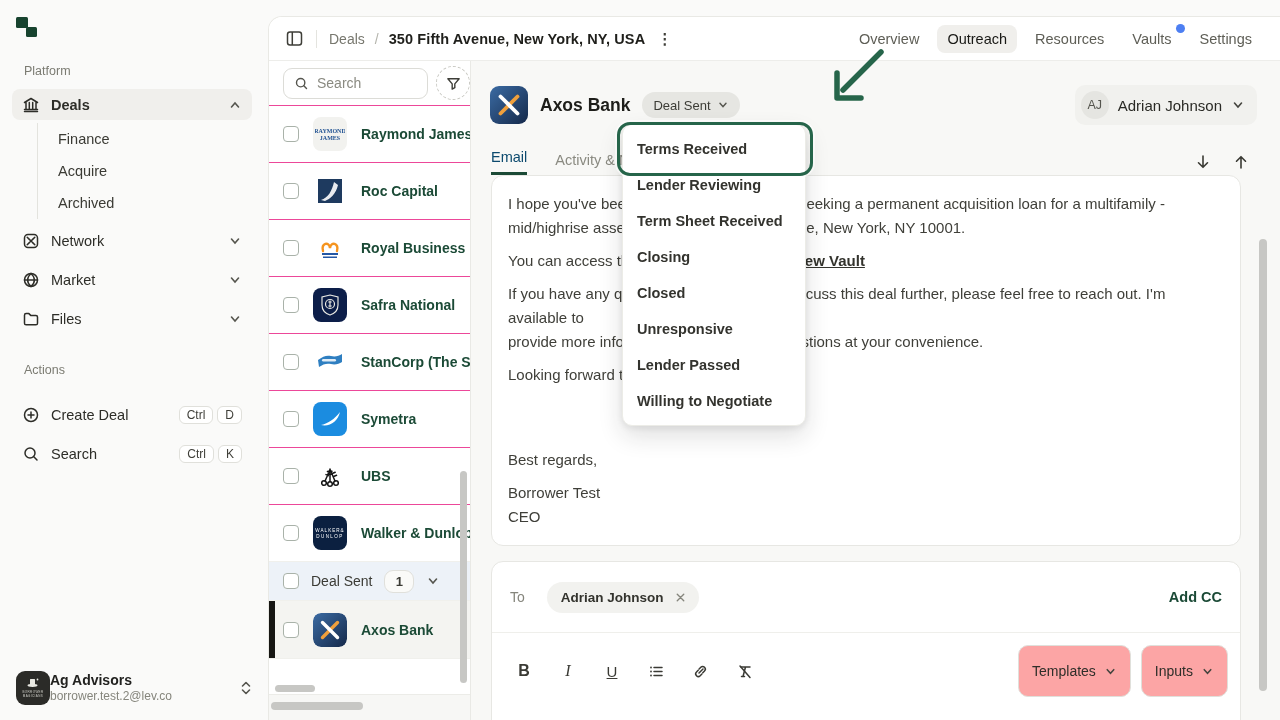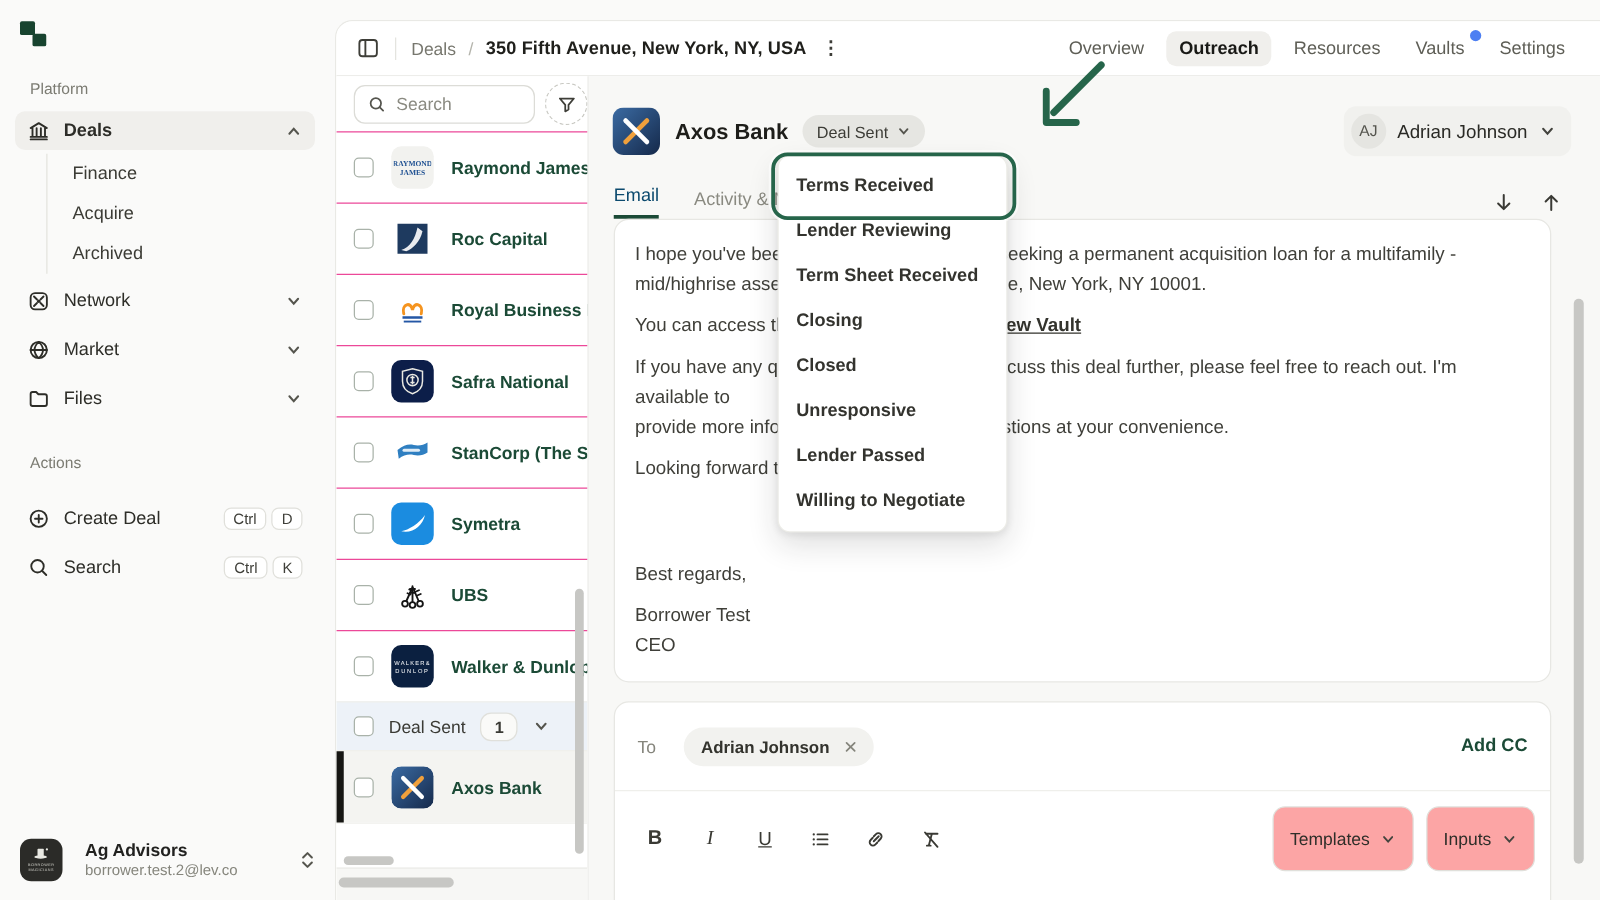--- a/index.html
+++ b/index.html
@@ -20,42 +20,42 @@
               border-radius:8px; color:#2d2d28; font-size:14.5px; margin:3px 0; }
   .nav-item.active { background:#f0efec; font-weight:bold; }
   .nav-item .chev { margin-left:auto; color:#55554e; }
   .nav-children { margin:2px 0 4px 25px; border-left:1px solid #e3e3de; }
   .nav-sub { height:32px; display:flex; align-items:center; padding-left:20px; font-size:14.5px; color:#3b3b35; }
   .kbd { border:1px solid #e0e0db; background:#fff; border-radius:6px; padding:1px 7px;
          font-size:12px; color:#3f3f39; }
   .kbd + .kbd { margin-left:4px; }
   .kbd-wrap { margin-left:auto; display:flex; }
   .sb-user { position:absolute; left:10px; right:10px; bottom:6px; height:52px;
-             display:flex; align-items:center; gap:18px; padding:0 6px; border-radius:10px; }
+             display:flex; align-items:center; gap:0; padding:0 6px; border-radius:10px; }
   .sb-avatar { width:34px; height:34px; border-radius:9px; background:#2b2b28; position:relative;
                display:flex; flex-direction:column; align-items:center; justify-content:center; overflow:hidden; }
   .sb-avatar .mini { font-size:3px; color:#cfcfc8; letter-spacing:.4px; line-height:4px; text-align:center; }
   .sb-user-name { font-size:14px; font-weight:bold; color:#222220; line-height:17px; }
   .sb-user-mail { font-size:12px; color:#85857c; line-height:15px; }
   .sb-user .chev2 { margin-left:auto; }
 
   
   .window { position:absolute; left:268px; top:16px; right:0; bottom:0; background:#fff;
             border:1px solid #e9e9e5; border-right:0; border-bottom:0; border-top-left-radius:14px;
             display:flex; flex-direction:column; overflow:hidden; }
   .win-header { height:44px; flex:0 0 44px; display:flex; align-items:center; padding:0 18px 0 16px;
                 border-bottom:1px solid #ededa; border-bottom:1px solid #ededea; background:#fff; }
   .vdiv { width:1px; height:18px; background:#e4e4df; margin:0 12px 0 12px; }
   .crumb-sec { font-size:14px; color:#77776e; }
   .crumb-sep { font-size:14px; color:#b4b4ac; margin:0 10px; }
   .crumb-title { font-size:14.5px; font-weight:bold; color:#1f1f1b; letter-spacing:.1px; }
   .kebab { margin-left:12px; color:#3e3e38; font-size:15px; font-weight:bold; letter-spacing:0; line-height:10px; }
   .top-tabs { margin-left:auto; display:flex; align-items:center; gap:8px; }
   .tab { position:relative; font-size:14.5px; color:#5e5e56; padding:6px 10px; border-radius:8px; }
-  .tab.active { background:#f0efec; color:#191916; font-weight:bold; }
+  .tab.active { background:#f0efec; color:#191916; font-weight:normal; }
   .tab .dot { position:absolute; top:-1px; right:-3px; width:9px; height:9px; border-radius:50%; background:#4d7ff2; }
 
   .win-body { flex:1; display:flex; min-height:0; }
 
   
   .listcol { width:202px; flex:0 0 202px; background:#fff; border-right:1px solid #e9e9e5;
              position:relative; overflow:hidden; }
   .search-row { height:44px; display:flex; align-items:center; padding-left:14px; }
   .search-box { width:168px; height:31px; border:1px solid #dcdcd7; border-radius:9px; background:#fff;
                 display:flex; align-items:center; gap:8px; padding:0 10px; }

